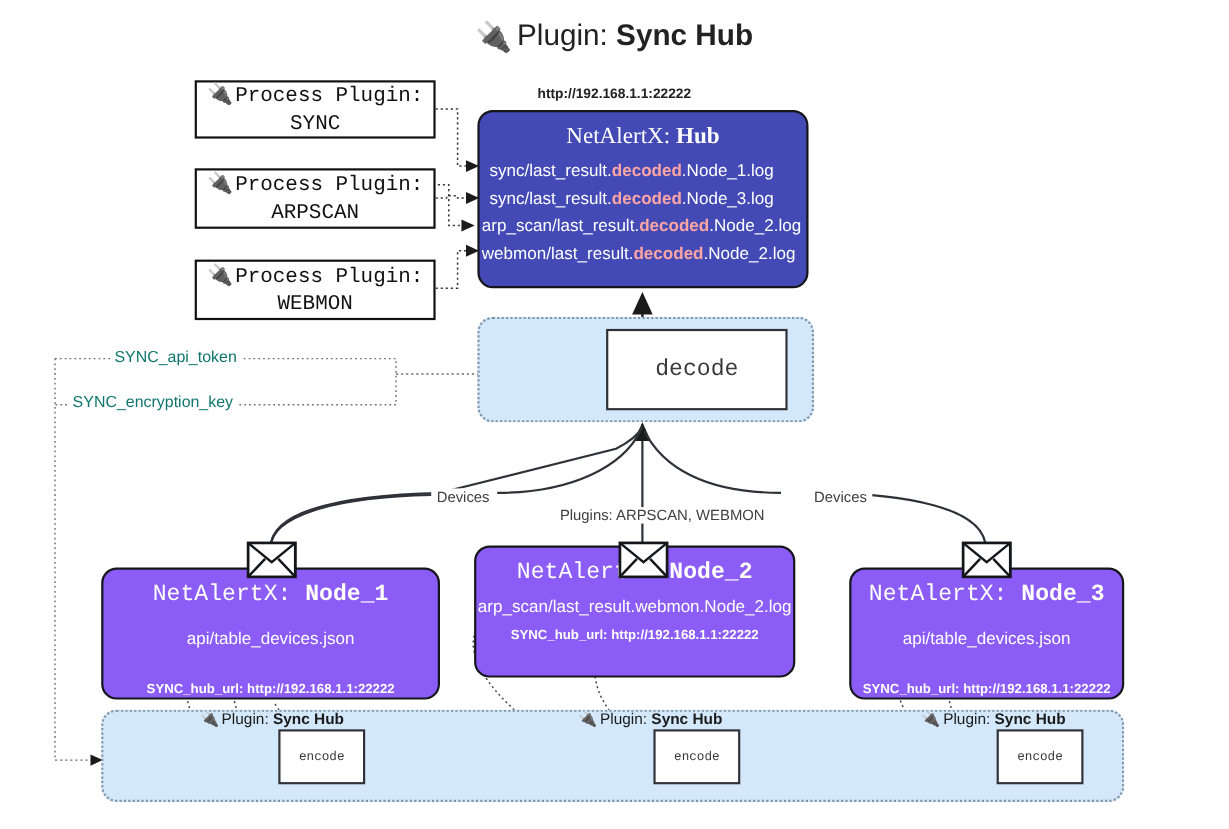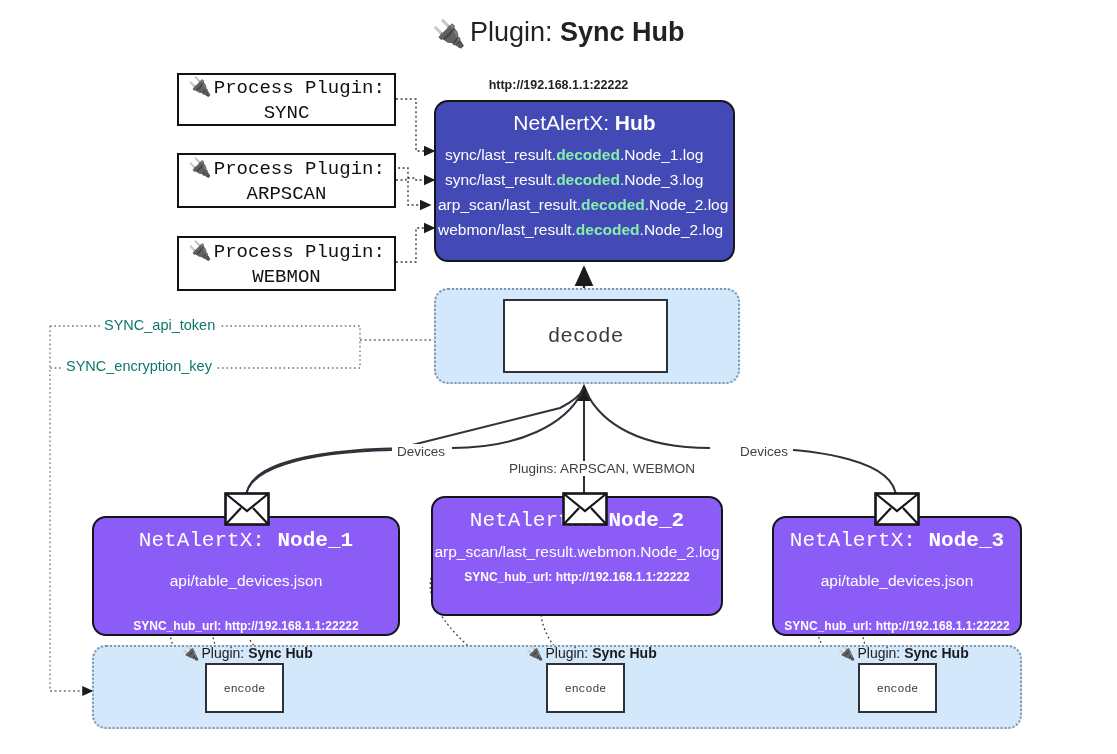--- a/index.html
+++ b/index.html
@@ -20,34 +20,34 @@
            font-family:"Liberation Mono","DejaVu Sans Mono",monospace;
            font-size:19px;line-height:25px;color:#111;
            display:flex;flex-direction:column;justify-content:center;padding:4px 6px;}
   .procbox .l1{white-space:nowrap;}
   .procbox .l1 .plug{font-family:"Liberation Sans",sans-serif;margin-right:2px;}
   .procbox .l2{white-space:nowrap;}
 
   
   .hub{background:#4349b5;border:2.5px solid #15161c;border-radius:14px;
        color:#fff;display:flex;flex-direction:column;align-items:center;padding-top:9px;}
-  .hub .hubtitle{font-family:Liberation Sans, sans-serif;
+  .hub .hubtitle{font-family:Liberation Serif, serif;
        font-size:21px;letter-spacing:0px;margin-bottom:7px;}
   .hub .hubtitle b{font-weight:bold;}
   .hub .row{font-size:15.5px;line-height:25px;width:100%;text-align:left;
        padding-left:9px;box-sizing:border-box;white-space:nowrap;}
-  .hub .row b{font-weight:bold;color:#86efac;}
+  .hub .row b{font-weight:bold;color:#fca5a5;}
   .hub .row.wide{padding-left:2px;}
   .hubaddr{left:0;width:1117px;text-align:center;font-size:12.5px;font-weight:bold;color:#222;}
 
   
   .pluginzone{background:#d4e8fb;border:2px dotted #7f95a8;border-radius:14px;}
   .whitebox{background:#fff;border:2.5px solid #2e3138;display:flex;align-items:center;
             justify-content:center;font-family:"Liberation Mono","DejaVu Sans Mono",monospace;
-            color:#3a3a3a;}
+            color:#3a3a3a;margin-left:48px;}
   .decodebox{font-size:21px;}
   .encodebox{font-size:11.5px;}
 
   
   .cfglabel{font-size:14.5px;color:#0f766e;background:#fff;padding:0 4px;white-space:nowrap;}
 
   
   .edgelabel{font-size:13.5px;color:#404040;background:#fff;padding:0 5px;white-space:nowrap;}
 
   

